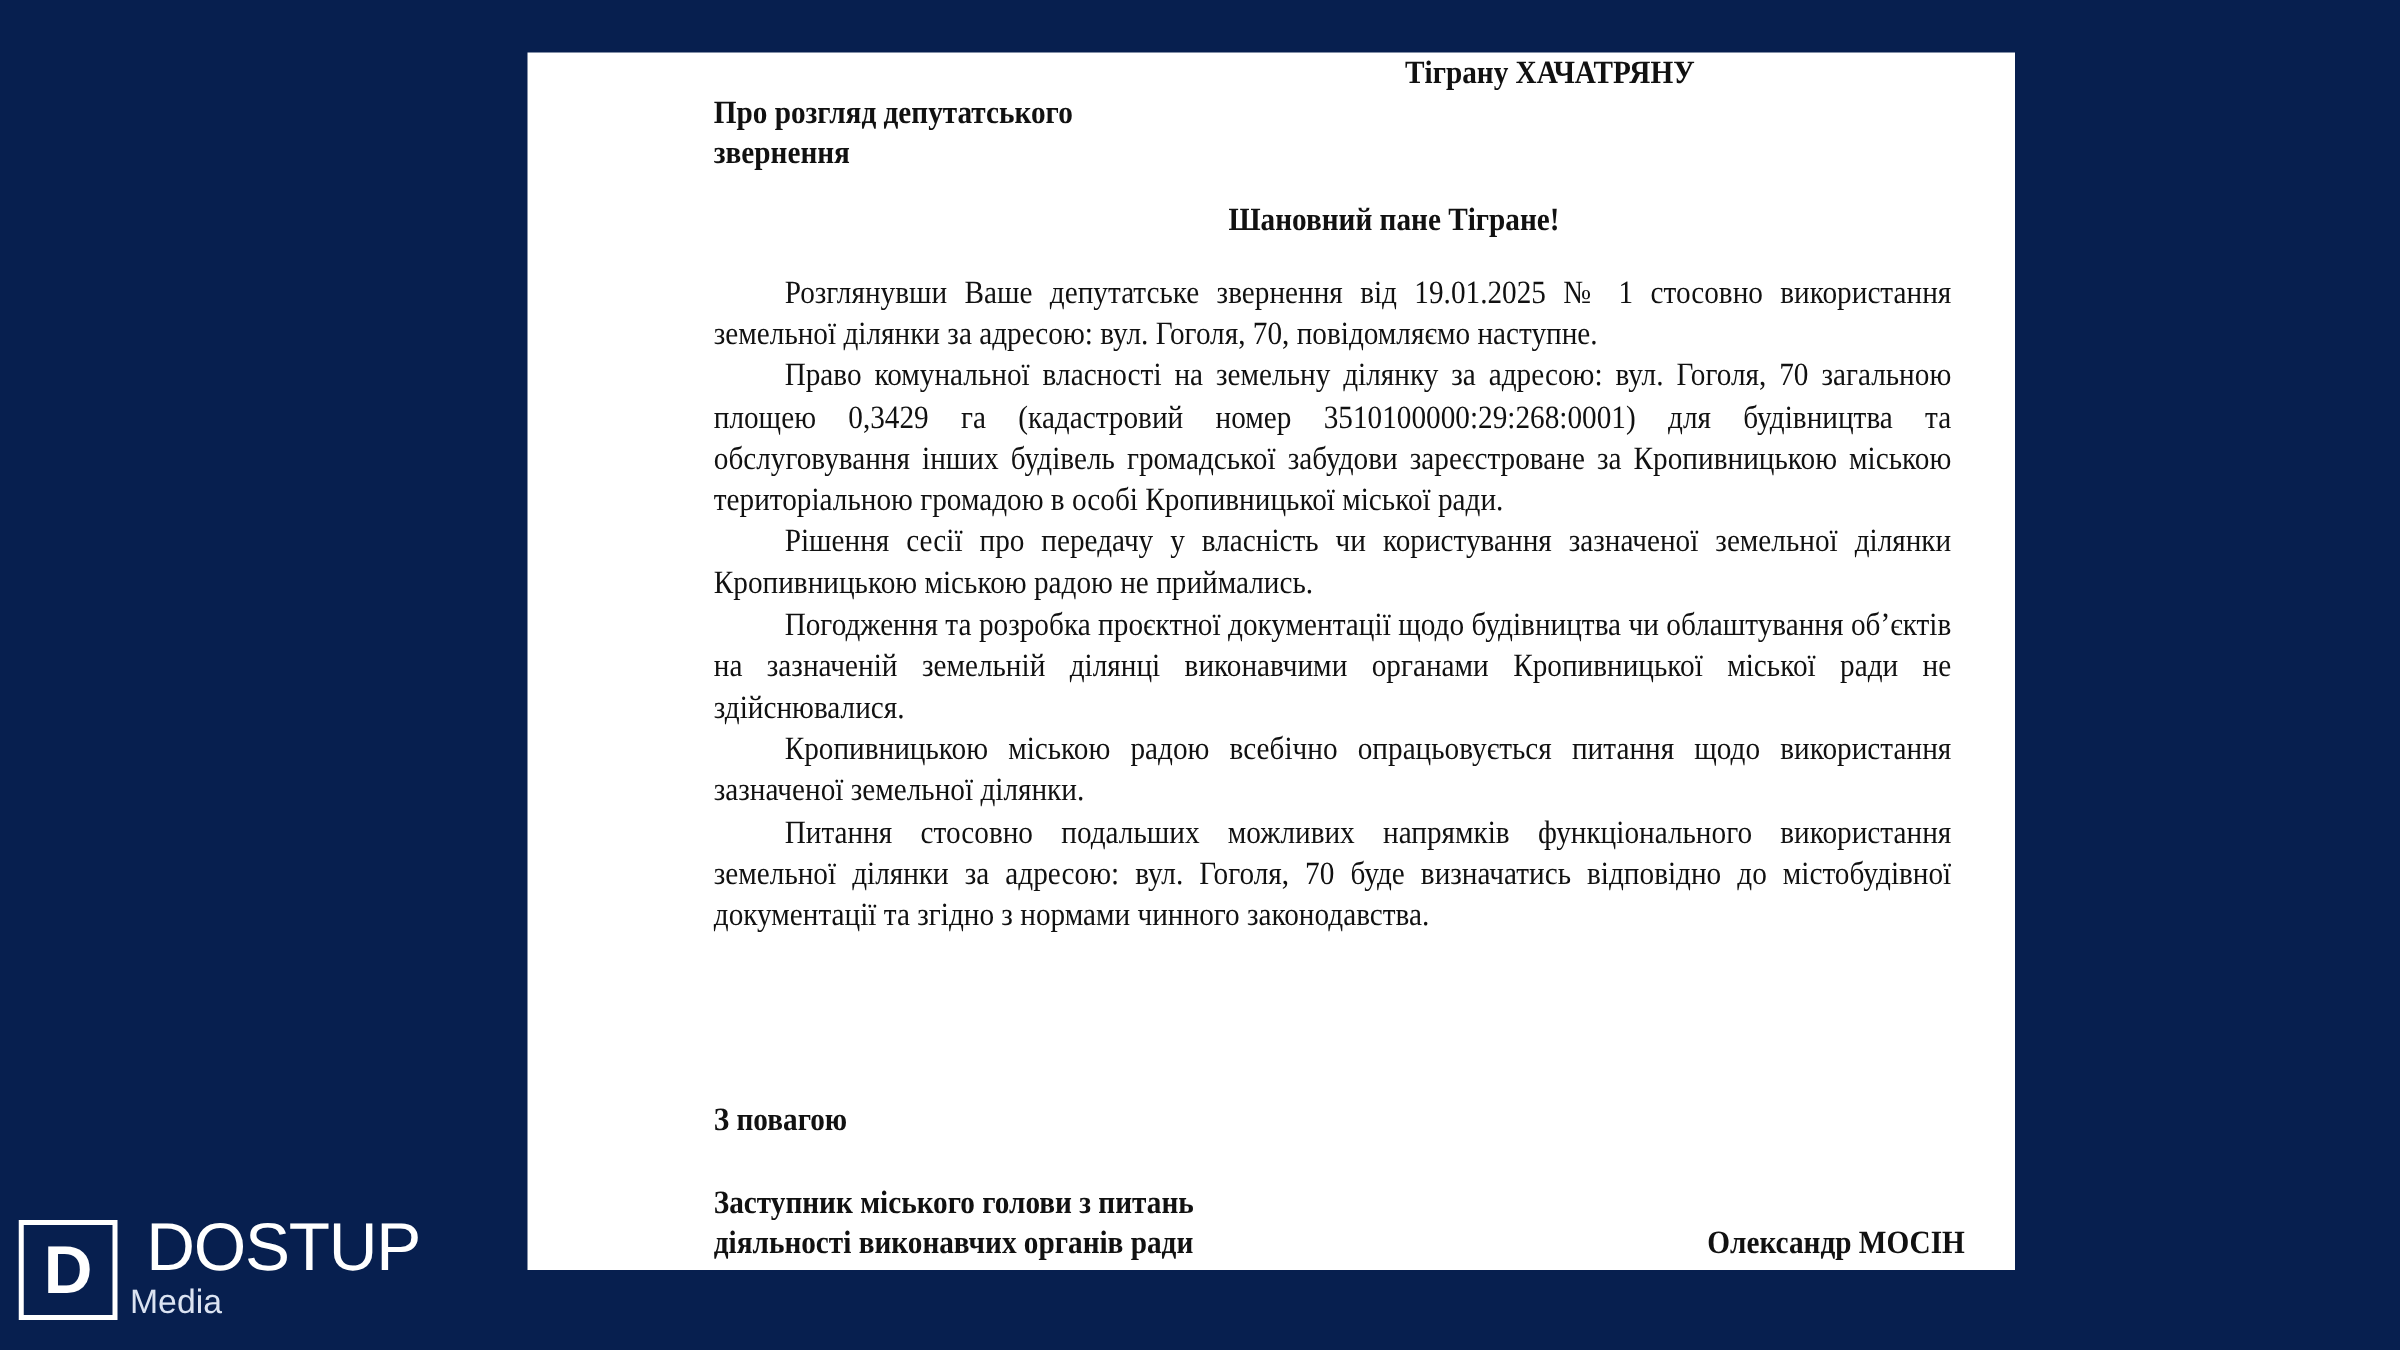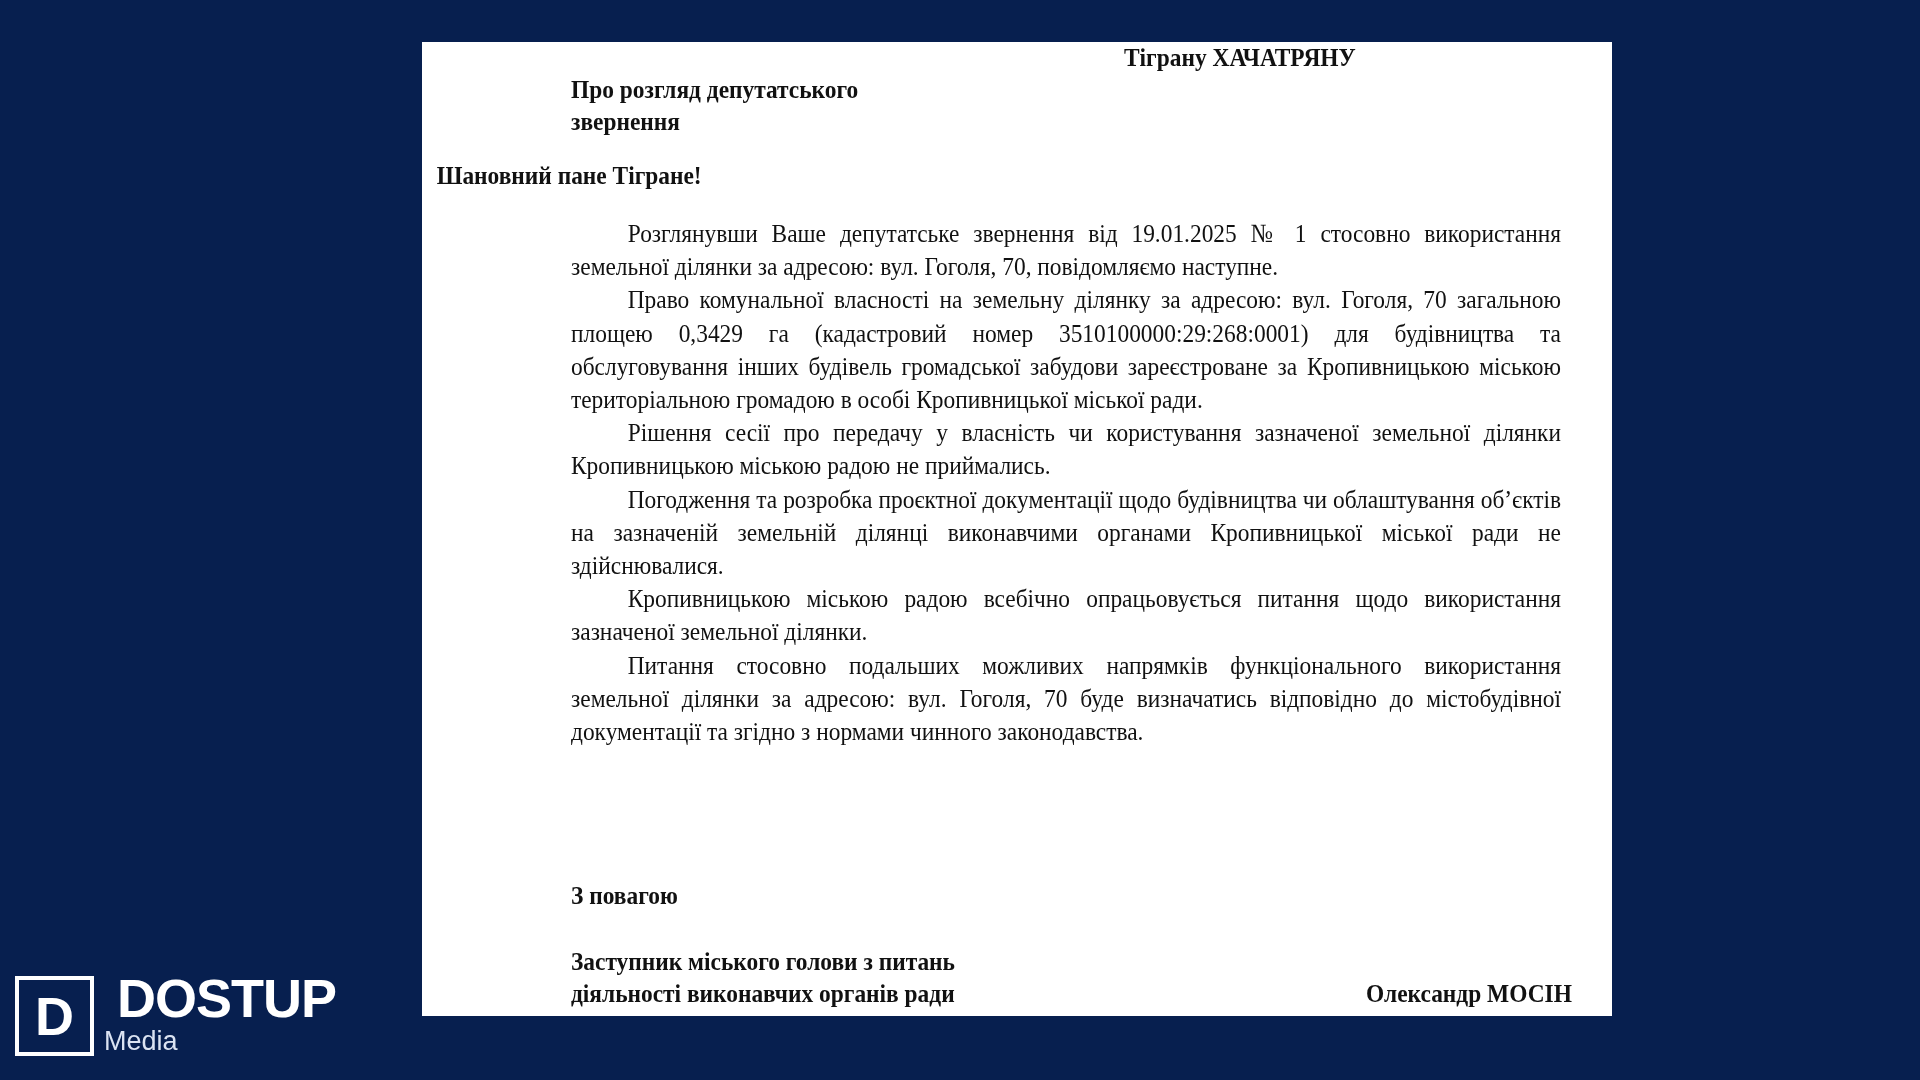--- a/index.html
+++ b/index.html
@@ -2,30 +2,30 @@
 <html><head>
 <meta charset="utf-8">
 <style>
   html,body{margin:0;padding:0;}
   body{width:1920px;height:1080px;background:#071f4f;position:relative;overflow:hidden;font-family:"Liberation Serif",serif;}
   .page{position:absolute;left:412px;top:42px;width:1190px;height:974px;background:#ffffff;overflow:hidden;margin-left:10px;}
   .txt{position:absolute;color:#111;font-family:"Liberation Serif",serif;}
   .bold{font-weight:bold;}
   .addressee{left:702px;top:0px;font-size:26px;line-height:32px;transform:scaleX(0.9);transform-origin:left top;white-space:nowrap;}
   .subject{left:149px;top:32px;font-size:26px;line-height:32px;width:400px;transform:scaleX(0.9);transform-origin:left top;}
-  .greeting{left:0;width:1386px;top:118px;font-size:26px;line-height:32px;text-align:left;}
+  .greeting{left:0;width:1386px;top:118px;font-size:26px;line-height:32px;text-align:center;}
   .greeting span{display:inline-block;transform:scaleX(0.9);}
   .body{left:149px;top:175px;width:1100px;font-size:26px;line-height:33.2px;transform:scaleX(0.9);transform-origin:left top;}
   .body p{margin:0;text-indent:63px;text-align:justify;}
   .regards{left:149px;top:838px;font-size:26px;line-height:32px;transform:scaleX(0.9);transform-origin:left top;white-space:nowrap;}
   .position{left:149px;top:904px;font-size:26px;line-height:32px;transform:scaleX(0.9);transform-origin:left top;white-space:nowrap;}
   .signer{right:40px;top:936px;font-size:26px;line-height:32px;transform:scaleX(0.9);transform-origin:right top;white-space:nowrap;}
   .logo{position:absolute;left:15px;top:976px;height:80px;}
   .logo-box{position:absolute;left:0;top:0;width:71px;height:72px;border:4px solid #fff;box-sizing:content-box;color:#fff;font-family:"Liberation Sans",sans-serif;font-weight:bold;font-size:54px;line-height:72px;text-align:center;}
-  .logo-name{position:absolute;left:102px;top:-6px;color:#fff;font-family:"Liberation Sans",sans-serif;font-weight:bold;font-size:54px;line-height:56px;letter-spacing:-1px;white-space:nowrap;}
+  .logo-name{position:absolute;left:102px;top:-6px;color:#fff;font-family:"Liberation Sans",sans-serif;font-weight:normal;font-size:54px;line-height:56px;letter-spacing:-1px;white-space:nowrap;}
   .logo-sub{position:absolute;left:89px;top:50px;color:#dbe3f2;font-family:"Liberation Sans",sans-serif;font-size:27px;line-height:30px;white-space:nowrap;}
 </style>
 </head>
 <body>
 
 <div class="page">
   <div class="txt bold addressee">Тіграну ХАЧАТРЯНУ</div>
   <div class="txt bold subject">
     <div>Про розгляд депутатського</div>
     <div>звернення</div>

